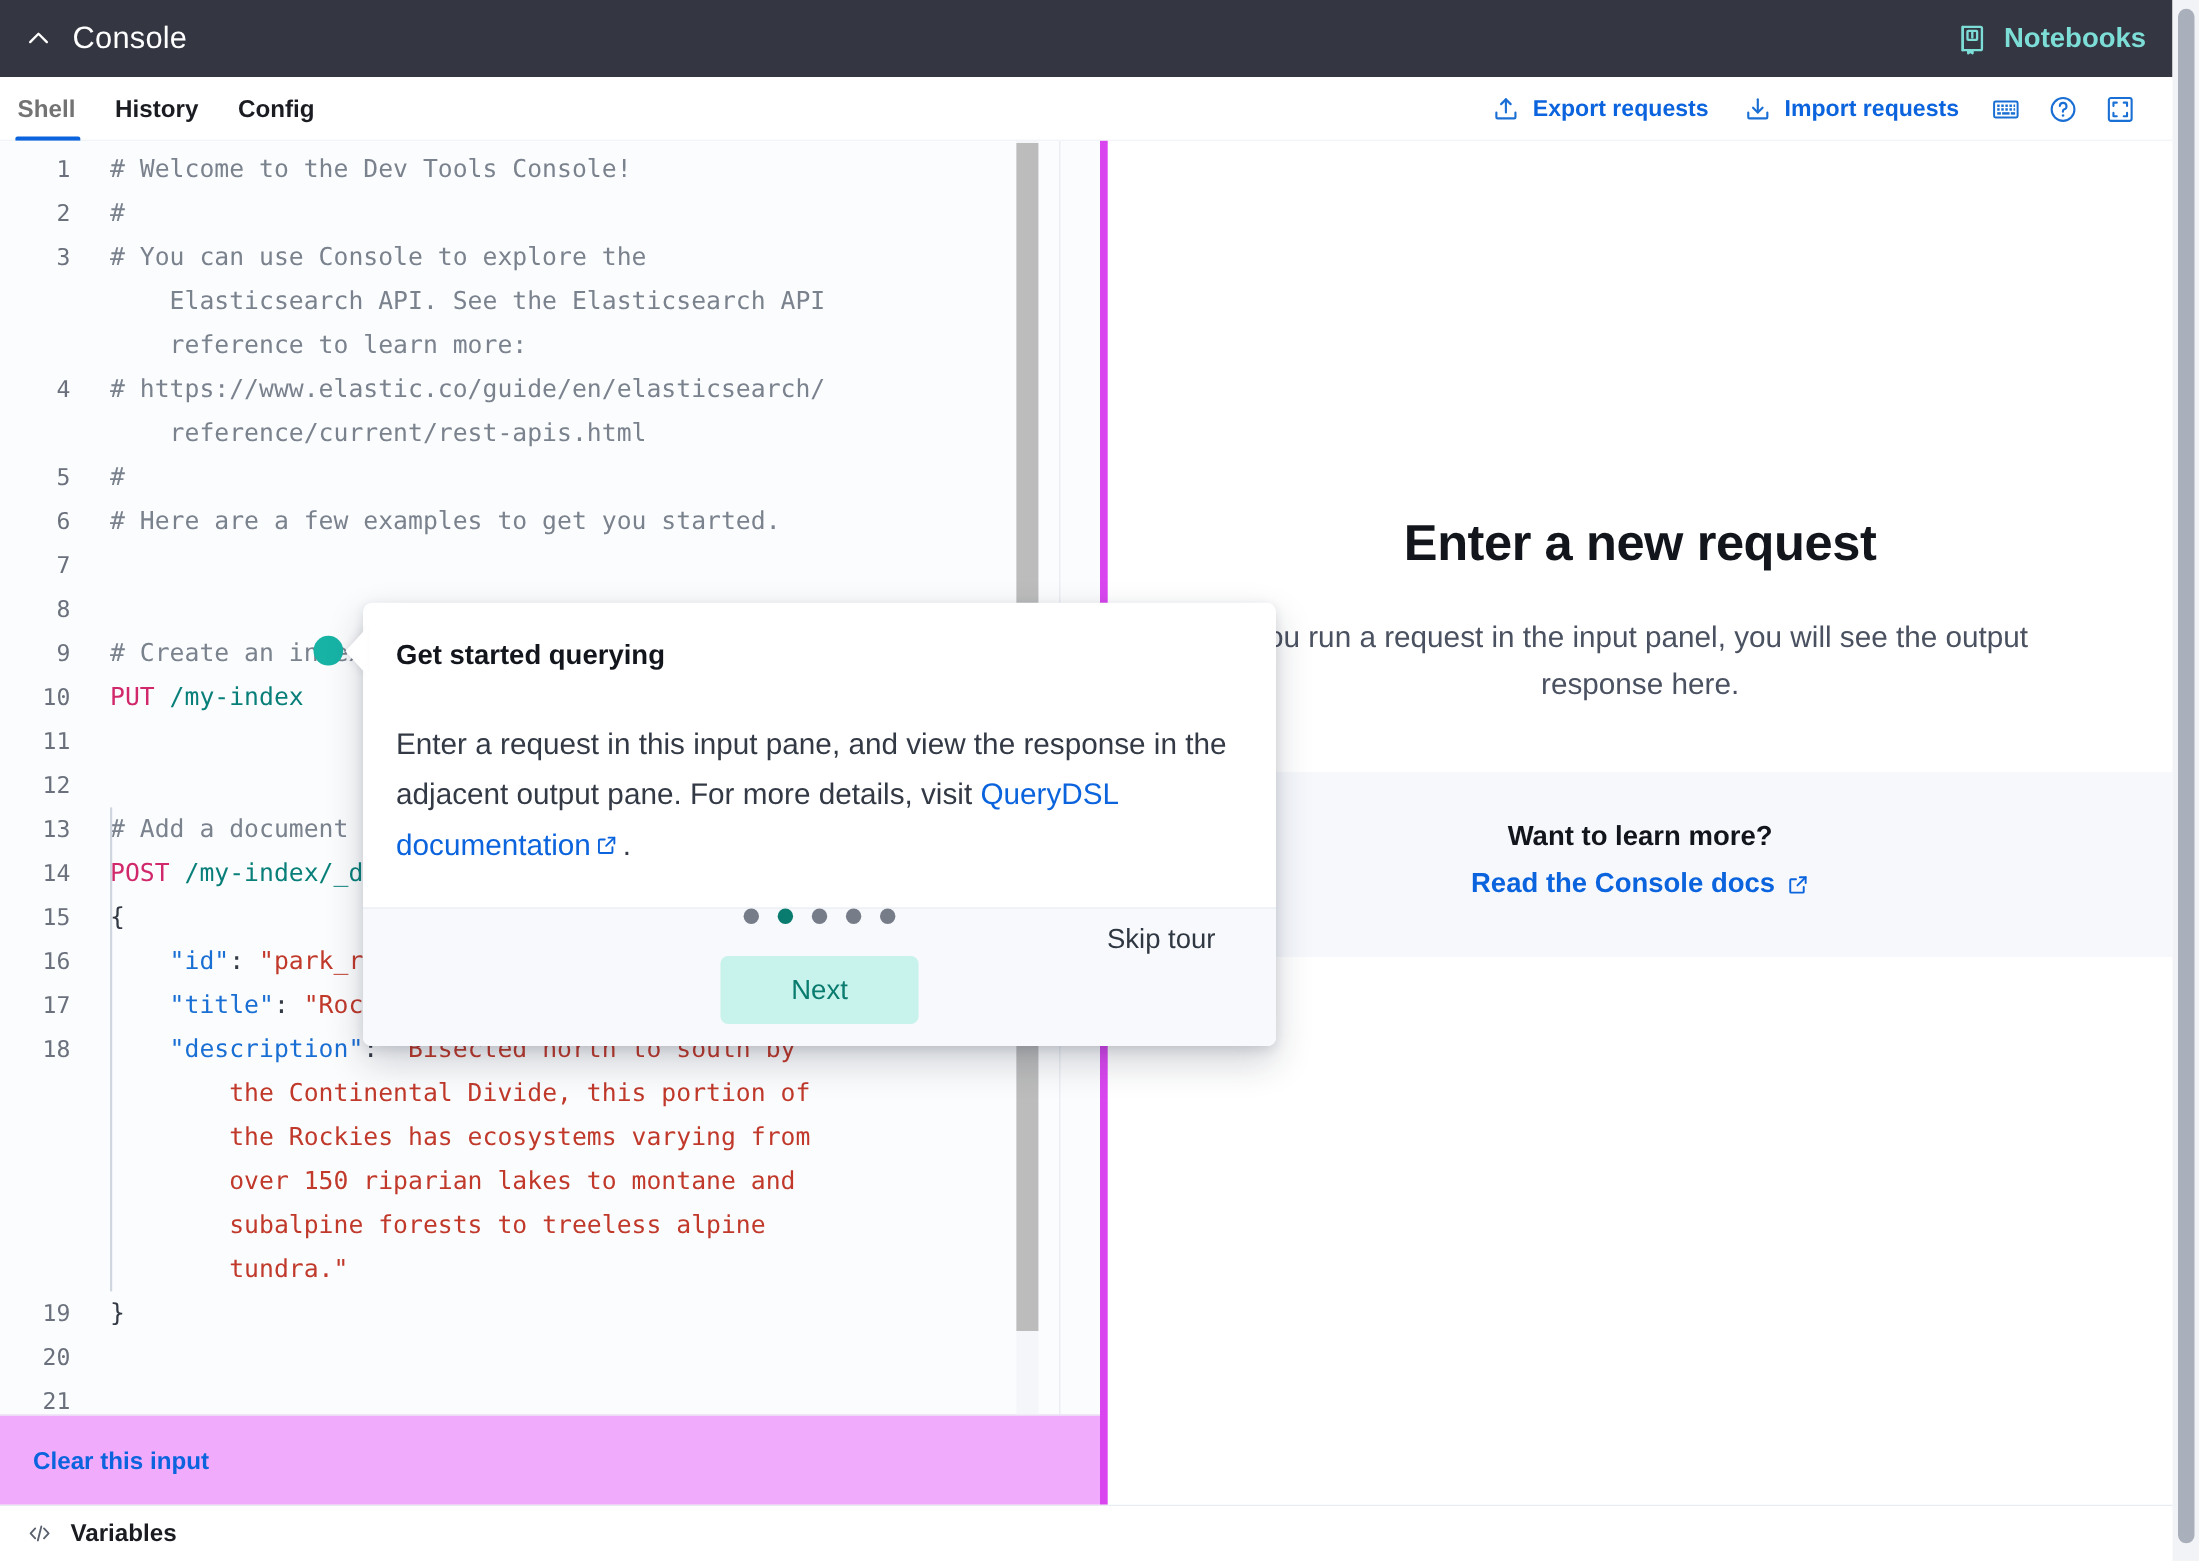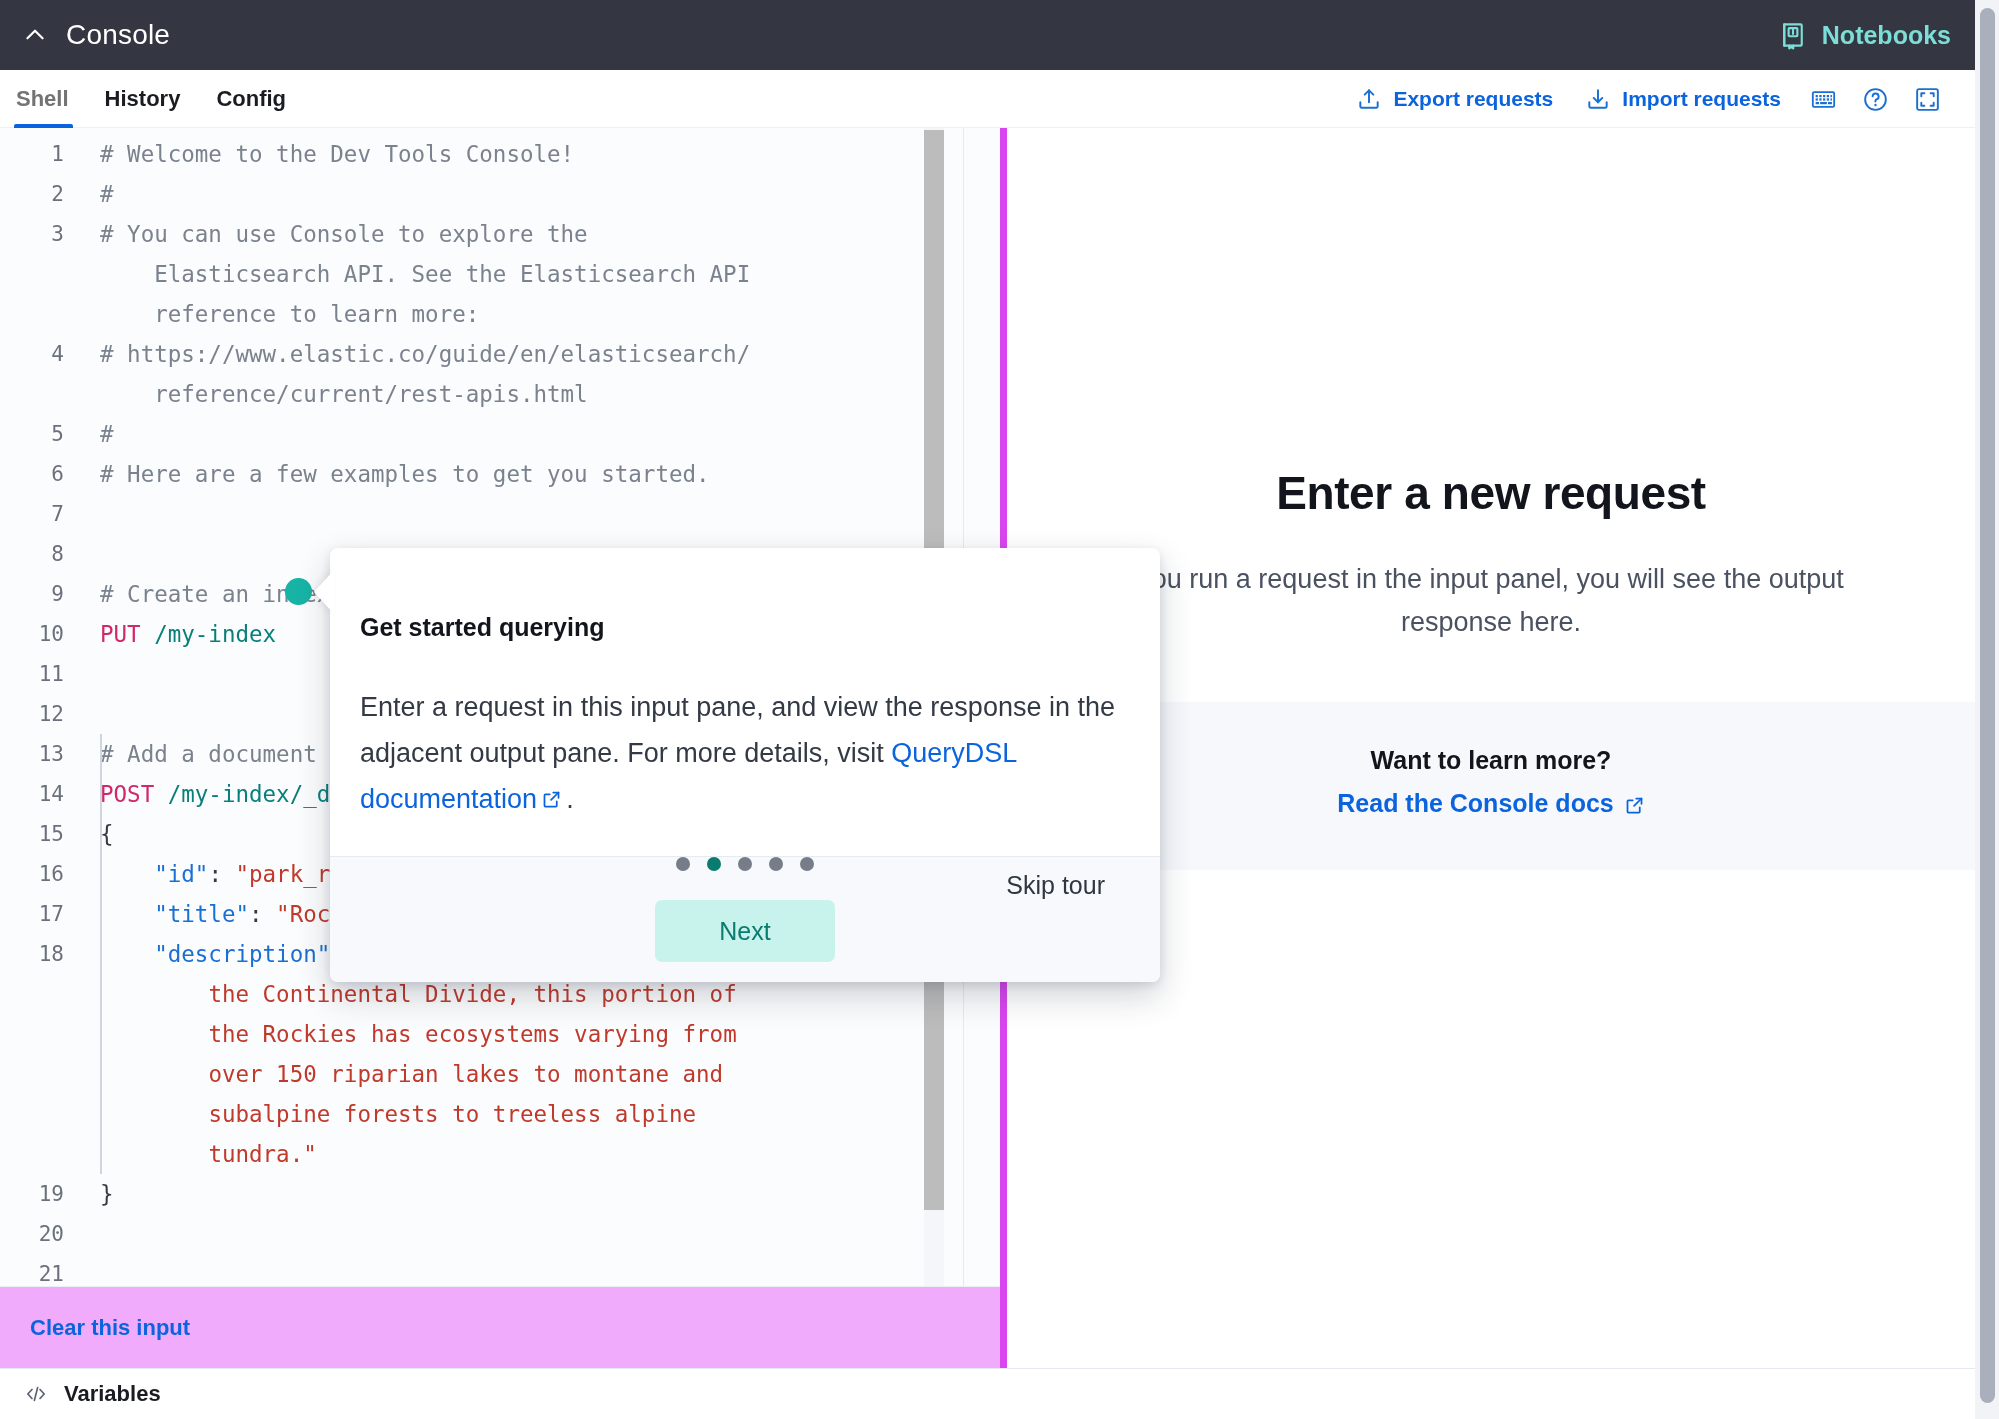--- a/index.html
+++ b/index.html
@@ -234,21 +234,21 @@
     position: absolute; left: 314px; top: 570px;
     width: 0; height: 0;
     border-top: 22px solid transparent;
     border-bottom: 22px solid transparent;
     border-right: 20px solid #ffffff;
     z-index: 51;
     filter: drop-shadow(-3px 0 3px rgba(25,35,55,.07));
   }
   .pop-body { padding: 34px 30px 34px 30px; }
   .pop-title {
-    font-size: 25px; font-weight: 700; color: #12151c; margin-top: 31px;
+    font-size: 25px; font-weight: 700; color: #12151c;
   }
   .pop-text {
     margin-top: 42px;
     font-size: 27px; line-height: 46px; color: #333a45;
   }
   .pop-link { color: #0b64dd; font-weight: 400; cursor: pointer; }
   .pop-footer {
     border-top: 1px solid #e6eaf1;
     background: #f7f9fc;
     height: 126px;

